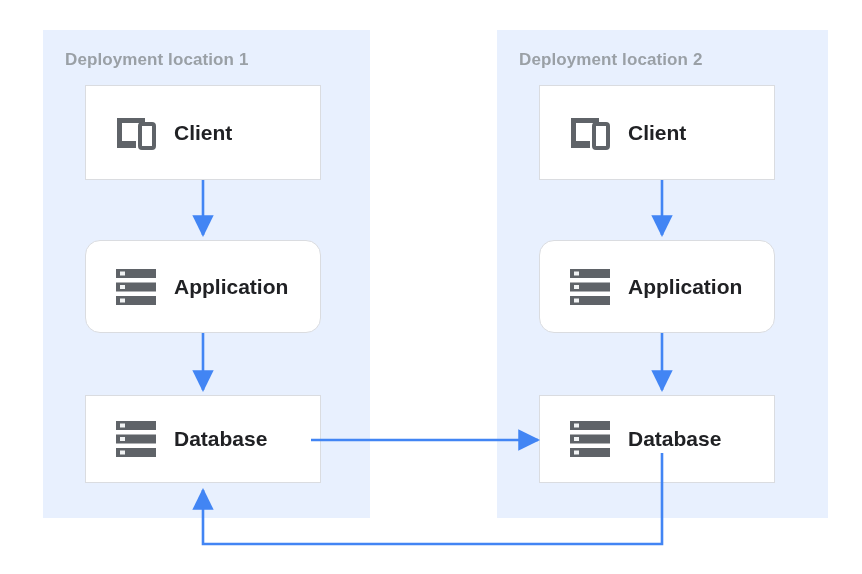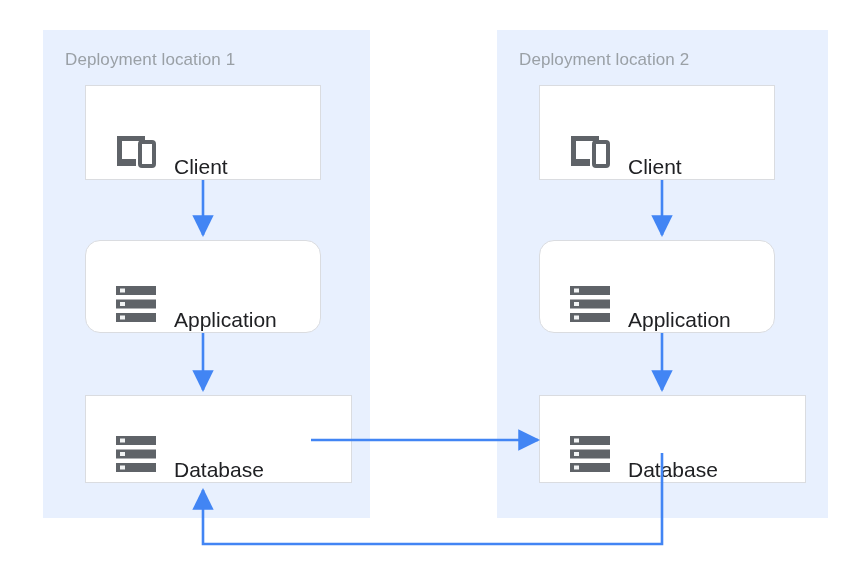--- a/index.html
+++ b/index.html
@@ -12,20 +12,21 @@
     font-family: "Liberation Sans", sans-serif;
     -webkit-font-smoothing: antialiased;
   }
 
   #diagram-canvas {
     position: relative;
     width: 862px;
     height: 574px;
     background: #ffffff;
     overflow: hidden;
+    font-weight: bold;
   }
 
   
   .zone {
     position: absolute;
     background: #e8f0fe;
     box-sizing: border-box;
   }
   #zone-1 { left: 43px;  top: 30px; width: 327px; height: 488px; }
   #zone-2 { left: 497px; top: 30px; width: 331px; height: 488px; }
@@ -41,21 +42,21 @@
     white-space: nowrap;
   }
 
   
   .node {
     position: absolute;
     box-sizing: border-box;
     background: #ffffff;
     border: 1px solid #dadce0;
     display: flex;
-    align-items: flex-end;
+    align-items: center;
     z-index: 3;
   }
   .node-icon {
     flex: 0 0 auto;
     margin-left: 22px;
     width: 56px;
     height: 56px;
     display: flex;
     align-items: center;
     justify-content: center;
@@ -65,21 +66,21 @@
     margin-left: 10px;
     font-size: 21px;
     line-height: 24px;
     color: #202124;
     white-space: nowrap;
   }
 
   
   .node.client      { left: 42px; top: 55px;  width: 236px; height: 95px; }
   .node.application { left: 42px; top: 210px; width: 236px; height: 93px; border-radius: 15px; }
-  .node.database    { left: 42px; top: 365px; width: 267px; height: 88px; }
+  .node.database    { left: 42px; top: 365px; width: 236px; height: 88px; }
 
   
   #connector-layer {
     position: absolute;
     left: 0; top: 0;
     width: 862px;
     height: 574px;
     z-index: 2;
     pointer-events: none;
   }

